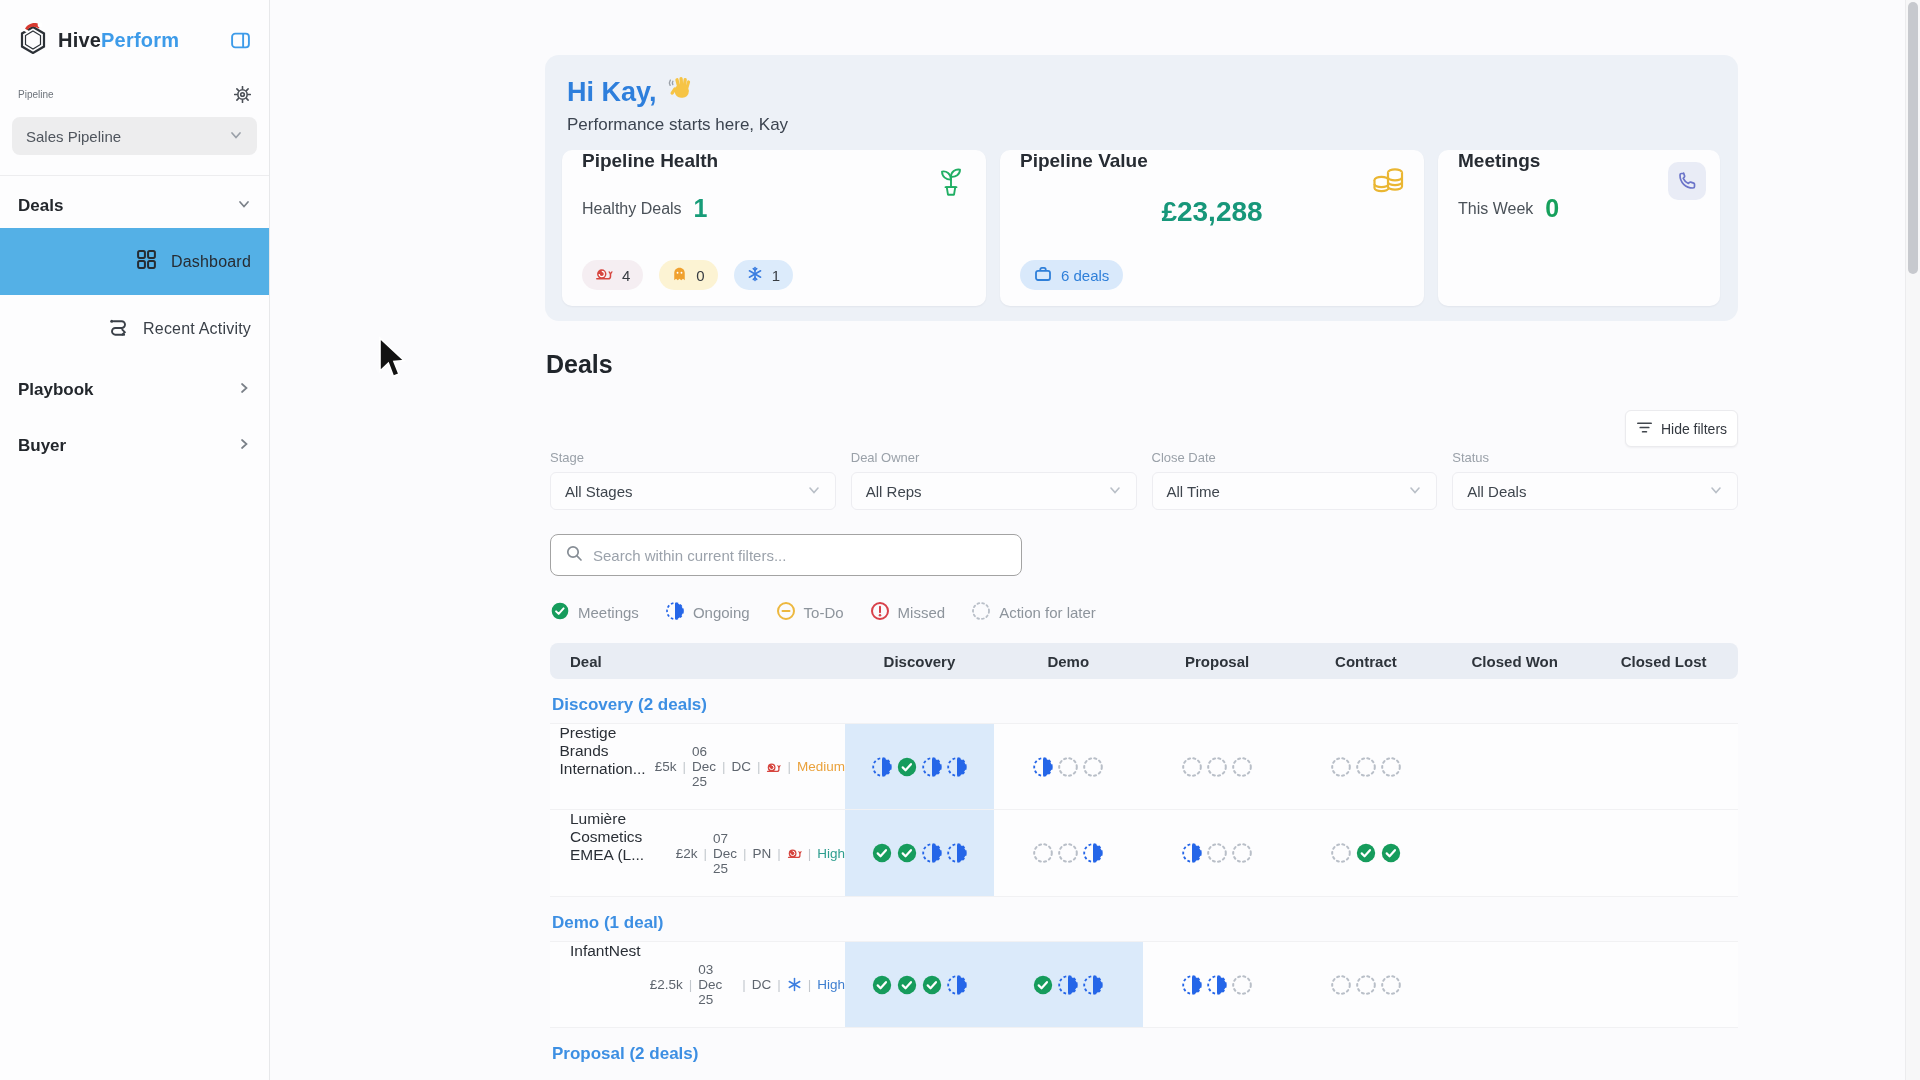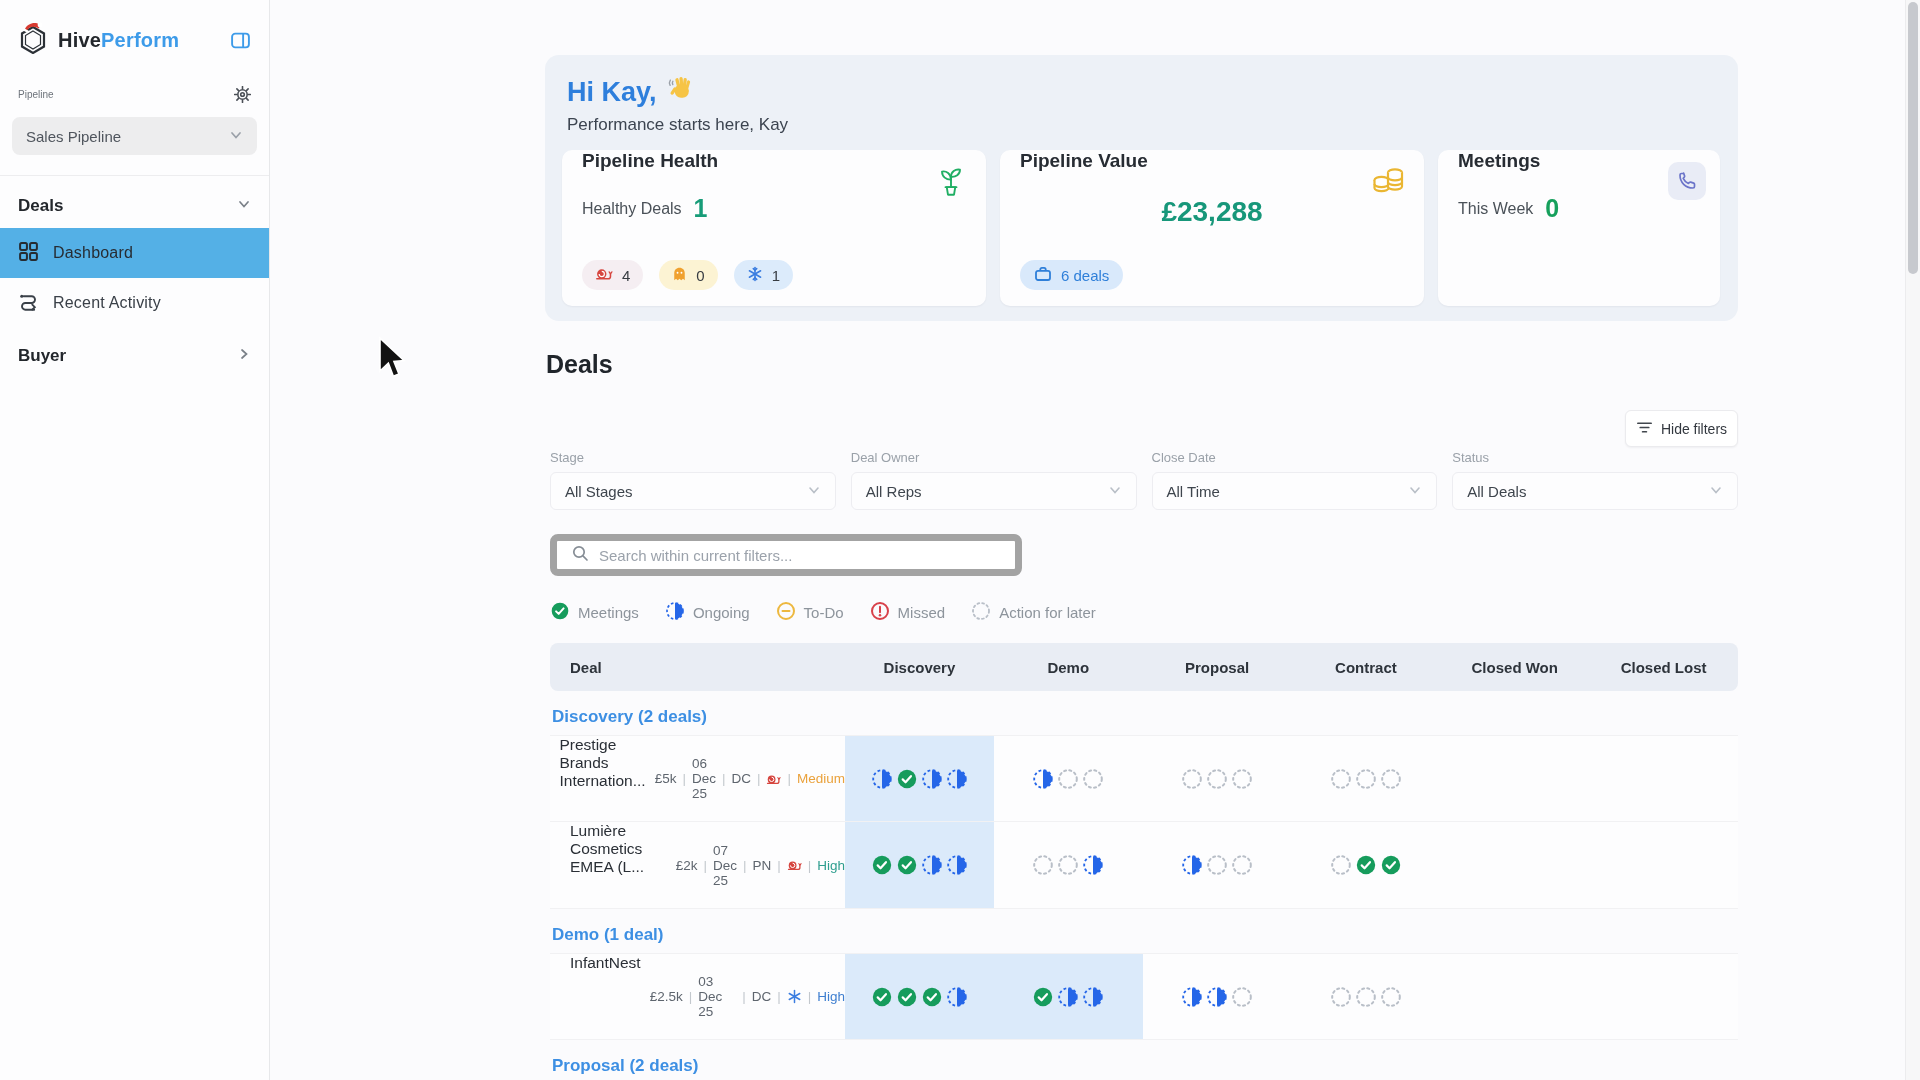--- a/index.html
+++ b/index.html
@@ -16,22 +16,22 @@
   .pipeline-row { display:flex; align-items:center; padding:12px 18px 6px; }
   .pipeline-label { font-size:10px; color:#6d737b; }
   .gear { margin-left:auto; cursor:pointer; display:flex; }
   .pipeline-select { margin:8px 12px 20px; height:38px; background:#ededee; border-radius:8px;
     display:flex; align-items:center; padding:0 14px; font-size:15px; color:#4f555d; cursor:pointer; }
   .pipeline-select .chev { margin-left:auto; }
   .side-divider { border-top:1px solid #ededef; }
   .section-head { display:flex; align-items:center; padding:20px 18px 12px; font-size:17px;
     font-weight:700; color:#23272c; cursor:pointer; }
   .section-head .chev { margin-left:auto; }
-  .nav-item { height:50px; display:flex; align-items:center; gap:14px; padding:0 18px;
-    font-size:16px; color:#3a4048; cursor:pointer; }
+  .nav-item { height:67px; display:flex; align-items:center; gap:14px; padding:0 18px;
+    font-size:16px; color:#3a4048; cursor:pointer;justify-content:flex-end; }
   .nav-item.active { background:#54b0e6; color:#272c33; }
   .nav-item .nav-label { letter-spacing:.2px; }
   .section-link { display:flex; align-items:center; padding:18px 18px; font-size:17px;
     font-weight:700; color:#23272c; cursor:pointer; }
   .section-link .chev { margin-left:auto; }
 
   
   .hero { position:absolute; left:545px; top:55px; width:1193px; height:266px;
     background:#edf1f7; border-radius:14px; }
   .greet { position:absolute; left:22px; top:20px; display:flex; align-items:center; gap:10px;
@@ -64,31 +64,31 @@
     background:#ffffff; border:1px solid #ebebee; border-radius:6px;
     box-shadow:0 1px 2px rgba(16,24,40,.05); display:flex; align-items:center; justify-content:center;
     gap:8px; font-size:14px; color:#33383f; cursor:pointer; }
   .filters { position:absolute; left:550px; top:450px; width:1188px; display:grid;
     grid-template-columns:repeat(4, 1fr); column-gap:15px; }
   .filter-label { display:block; font-size:13px; color:#9aa1a9; margin-bottom:7px; }
   .filter-box { height:38px; background:#fdfdfe; border:1px solid #ededf1; border-radius:6px;
     display:flex; align-items:center; padding:0 14px; font-size:15px; color:#3e454d; cursor:pointer; }
   .filter-box .chev { margin-left:auto; }
   .searchbar { position:absolute; left:550px; top:534px; width:472px; height:42px;
-    background:#fff; border:7px solid #a3a3a3; border-radius:8px; display:flex;
+    background:#fff; border:1px solid #a3a3a3; border-radius:8px; display:flex;
     align-items:center; gap:10px; padding:0 14px; }
   .searchbar input { border:none; outline:none; flex:1; font-size:15px; color:#3e454d;
     font-family:"Liberation Sans", sans-serif; background:transparent; }
   .searchbar input::placeholder { color:#9ba2ab; }
   .legend { position:absolute; left:550px; top:601px; display:flex; align-items:center; gap:26px; }
   .leg-item { display:flex; align-items:center; gap:8px; font-size:15px; color:#8d949c; }
 
   
   .table { position:absolute; left:550px; top:643px; width:1188px; }
-  .thead { height:48px; background:#e9edf4; border-radius:8px; display:flex; align-items:center; }
+  .thead { height:36px; background:#e9edf4; border-radius:8px; display:flex; align-items:center; }
   .th { font-size:15px; font-weight:700; color:#2e343b; }
   .c-deal { width:295px; padding-left:20px; }
   .c-stage { flex:1; text-align:center; }
   .group-label { margin:16px 0 8px; padding-left:2px; font-size:17px; font-weight:700; color:#3d8fe3; }
   .trow { display:flex; height:87px; background:#fdfdfe; border-bottom:1px solid #f1f1f3; cursor:pointer; }
   .rows .trow:first-child { border-top:1px solid #f1f1f3; }
   .cell-deal { width:295px; padding-left:20px; display:flex; flex-direction:row;
     justify-content:flex-end; gap:9px; }
   .deal-name { font-size:15.5px; color:#2a2f36; font-weight:400; }
   .deal-meta { display:flex; align-items:center; gap:6px; font-size:13.5px; color:#5e656e; }
@@ -180,20 +180,28 @@
     <span>
       <svg width="21" height="21" viewBox="0 0 20 20" fill="none" stroke="#3a4048" stroke-width="1.8" stroke-linecap="round">
         <circle cx="3.6" cy="5" r="1.5" fill="#3a4048" stroke="none"></circle>
         <path d="M5.4 5 H13 a3.2 3.2 0 0 1 0 6.4 H7 a3.2 3.2 0 0 0 0 6.4 H15.4"></path>
         <polyline points="13.6,15.4 16,17.8 13.6,20.2" transform="translate(0,-2.4)"></polyline>
       </svg>
     </span>
     <span class="nav-label">Recent Activity</span>
   </div>
 
+  <div class="section-link">
+    <span>Playbook</span>
+    <span class="chev">
+      <svg width="14" height="14" viewBox="0 0 14 14">
+          <polyline points="5,3 9.5,7 5,11" fill="none" stroke="#7a8088" stroke-width="1.7" stroke-linecap="round"></polyline>
+        </svg>
+    </span>
+  </div>
   <div class="section-link">
     <span>Buyer</span>
     <span class="chev">
       <svg width="14" height="14" viewBox="0 0 14 14">
           <polyline points="5,3 9.5,7 5,11" fill="none" stroke="#7a8088" stroke-width="1.7" stroke-linecap="round"></polyline>
         </svg>
     </span>
   </div>
 </div>
 

